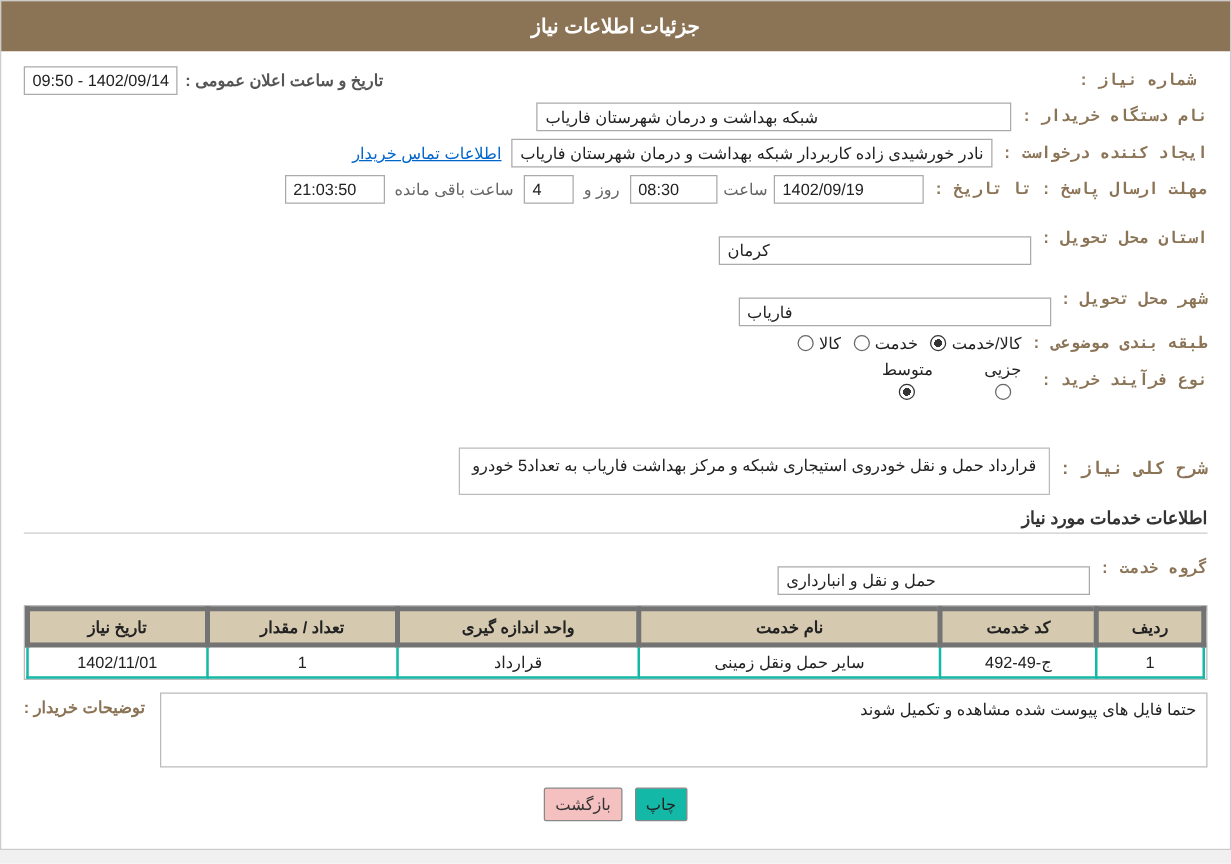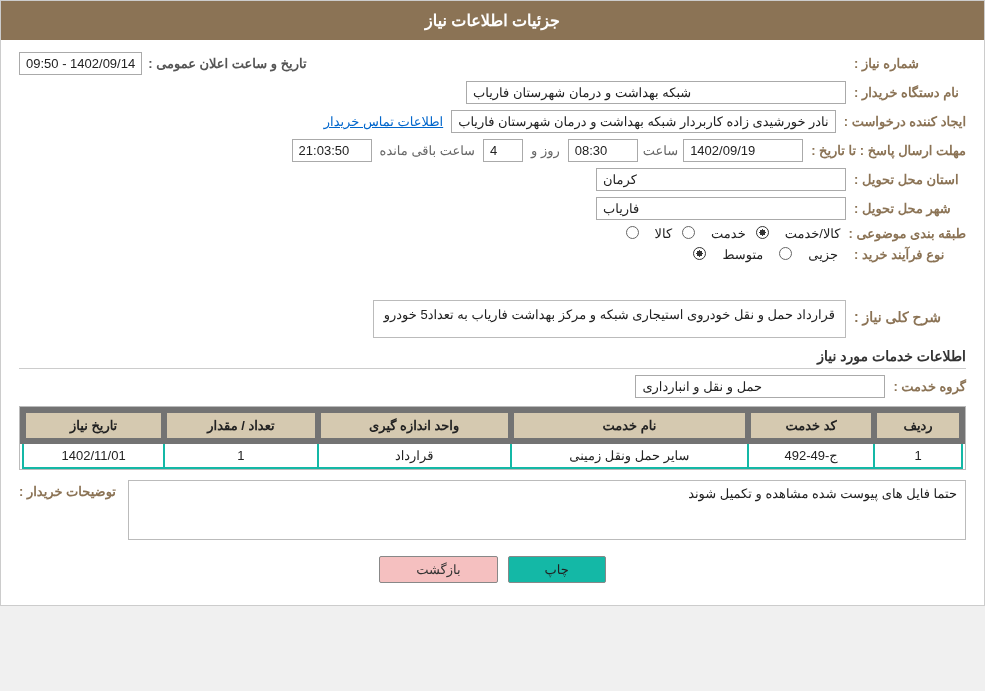--- a/index.html
+++ b/index.html
@@ -32,33 +32,34 @@
       display: flex;
       align-items: center;
       margin-bottom: 6px;
       flex-wrap: wrap;
     }
     .label {
       color: #8B7355;
       font-weight: bold;
       white-space: nowrap;
       min-width: 120px;
-      text-align: left;
+      text-align: center;
       padding-left: 8px;
+      font-family: Liberation Mono, monospace;
     }
     .value-box {
       border: 1px solid #aaa;
       background: #fff;
       padding: 3px 6px;
       min-height: 22px;
       min-width: 180px;
       text-align: left;
     }
     .value-box.wide { min-width: 380px; }
-    .value-box.medium { min-width: 250px; }
+    .value-box.medium { min-width: 250px; margin-top: 20px; }
     .value-box.small { min-width: 120px; }
     .inline-label {
       margin: 0 6px;
       color: #555;
       font-weight: bold;
     }
     .link-blue {
       color: #0066cc;
       text-decoration: underline;
       cursor: pointer;
@@ -78,62 +79,63 @@
     }
     .radio-row {
       display: flex;
       align-items: center;
       gap: 10px;
       flex-direction: row-reverse;
       justify-content: flex-end;
     }
     .radio-item {
       display: flex;
-      gap: 16px;
+      align-items: center;
+      gap: 4px;
     }
     .radio-circle {
       width: 13px;
       height: 13px;
       border-radius: 50%;
       border: 1px solid #666;
       display: inline-block;
       background: #fff;
     }
     .radio-circle.selected {
       background: radial-gradient(circle, #333 40%, #fff 40%);
       border-color: #333;
     }
     .purchase-row {
       display: flex;
       align-items: center;
       gap: 8px;
       flex-wrap: wrap;
     }
-    .purchase-row .radio-item { margin-left: 0; }
+    .purchase-row .radio-item { margin-left: 25px; flex-direction: column; }
     .purchase-note {
       color: #555;
       font-size: 12px;
     }
     .service-label {
       color: #8B7355;
       font-weight: bold;
       min-width: 80px;
     }
     .table-wrapper {
       margin-top: 8px;
       border: 1px solid #bbb;
     }
     table {
       width: 100%;
       border-collapse: collapse;
       font-size: 13px;
     }
     table th {
       background: #d5c9b0;
-      border: 6px solid #737373;
+      border: 4px solid #737373;
       padding: 5px 8px;
       text-align: center;
       font-weight: bold;
     }
     table td {
       border: 2px solid #14b8a6;
       padding: 4px 8px;
       text-align: center;
     }
     table tr:nth-child(even) { background: #f9f6f0; }
@@ -150,21 +152,21 @@
       padding-top: 4px;
     }
     .btn-row {
       display: flex;
       justify-content: center;
       gap: 10px;
       margin-top: 16px;
       margin-bottom: 10px;
     }
     .btn {
-      padding: 5px 36px;
+      padding: 5px 8px;
       font-size: 13px;
       font-family: Tahoma, Arial, sans-serif;
       border: 1px solid #888;
       cursor: pointer;
       border-radius: 2px;
     }
     .btn-print {
       background: #14b8a6;
       color: #222;
     }

